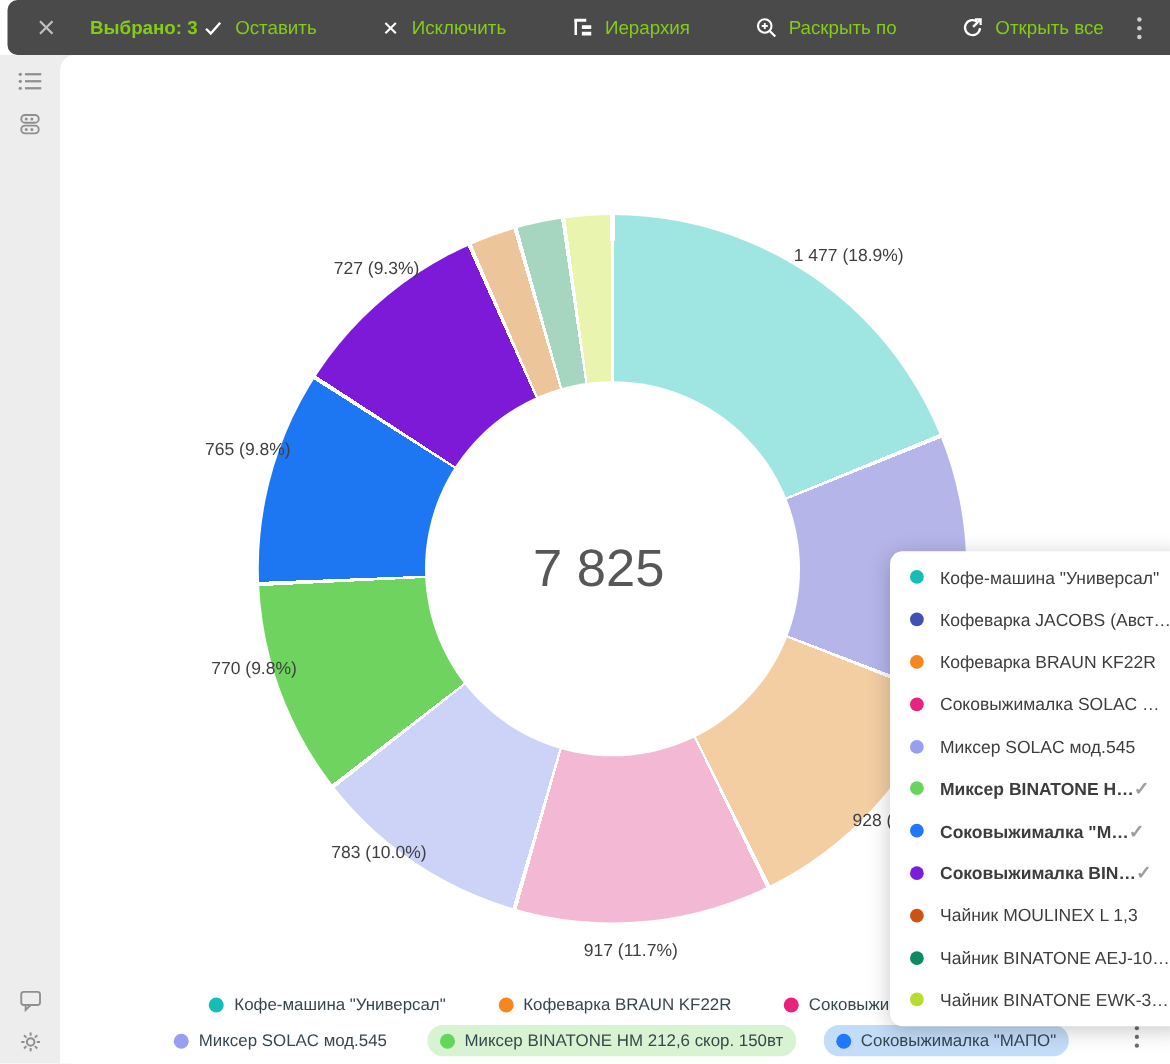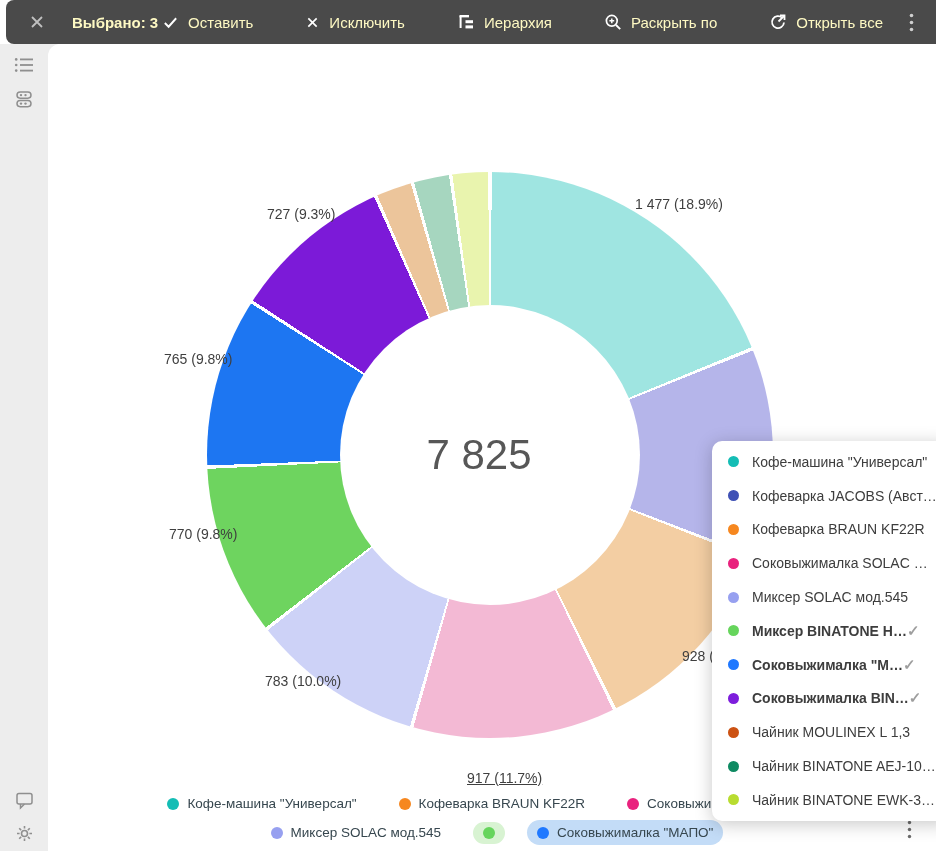--- a/index.html
+++ b/index.html
@@ -3,21 +3,21 @@
 <meta charset="utf-8">
 <style>
   * { margin:0; padding:0; box-sizing:border-box; }
   html,body { width:936px; height:851px; overflow:hidden; background:#fff;
     font-family:"Liberation Sans", sans-serif; }
   body { position:relative; }
 
   
   .toolbar { position:absolute; left:6px; top:0; width:930px; height:44px;
     background:#4a4a4a; border-radius:8px 0 0 8px; display:flex; align-items:center;
-    color:#fef9c3; z-index:30; }
+    color:#84cc16; z-index:30; }
   .toolbar .close-x { margin-left:22px; color:#c0c0c0; display:flex; cursor:pointer; }
   .toolbar .sel-label { margin-left:26px; font-weight:bold; font-size:15px; }
   .tb-buttons { margin-left:auto; display:flex; align-items:center; gap:52px; }
   .tb-btn { display:flex; align-items:center; gap:9px; font-size:15px; cursor:pointer; }
   .tb-btn svg { display:block; }
   .tb-kebab { margin-left:26px; margin-right:22px; display:flex; cursor:pointer; }
 
   
   .rail { position:absolute; left:0; top:44px; width:58px; bottom:0; background:#ededed; z-index:1; }
   .rail-icons-top { position:absolute; left:0; top:12px; width:48px; display:flex;
@@ -170,21 +170,21 @@
 <div class="main">
 
   <div class="donut" style="background: conic-gradient(rgb(255, 255, 255) 0deg, rgb(255, 255, 255) 0.35deg, rgb(159, 229, 225) 0.35deg, rgb(159, 229, 225) 67.6014deg, rgb(255, 255, 255) 67.6014deg, rgb(255, 255, 255) 67.9514deg, rgb(255, 255, 255) 67.9514deg, rgb(255, 255, 255) 68.3014deg, rgb(181, 181, 234) 68.3014deg, rgb(181, 181, 234) 110.847deg, rgb(255, 255, 255) 110.847deg, rgb(255, 255, 255) 111.197deg, rgb(255, 255, 255) 111.197deg, rgb(255, 255, 255) 111.547deg, rgb(243, 206, 163) 111.547deg, rgb(243, 206, 163) 153.541deg, rgb(255, 255, 255) 153.541deg, rgb(255, 255, 255) 153.891deg, rgb(255, 255, 255) 153.891deg, rgb(255, 255, 255) 154.241deg, rgb(243, 185, 212) 154.241deg, rgb(243, 185, 212) 195.729deg, rgb(255, 255, 255) 195.729deg, rgb(255, 255, 255) 196.079deg, rgb(255, 255, 255) 196.079deg, rgb(255, 255, 255) 196.429deg, rgb(205, 210, 247) 196.429deg, rgb(205, 210, 247) 231.752deg, rgb(255, 255, 255) 231.752deg, rgb(255, 255, 255) 232.102deg, rgb(255, 255, 255) 232.102deg, rgb(255, 255, 255) 232.452deg, rgb(110, 212, 95) 232.452deg, rgb(110, 212, 95) 267.177deg, rgb(255, 255, 255) 267.177deg, rgb(255, 255, 255) 267.527deg, rgb(255, 255, 255) 267.527deg, rgb(255, 255, 255) 267.877deg, rgb(29, 118, 242) 267.877deg, rgb(29, 118, 242) 302.372deg, rgb(255, 255, 255) 302.372deg, rgb(255, 255, 255) 302.722deg, rgb(255, 255, 255) 302.722deg, rgb(255, 255, 255) 303.072deg, rgb(124, 26, 216) 303.072deg, rgb(124, 26, 216) 335.819deg, rgb(255, 255, 255) 335.819deg, rgb(255, 255, 255) 336.169deg, rgb(255, 255, 255) 336.169deg, rgb(255, 255, 255) 336.519deg, rgb(236, 197, 155) 336.519deg, rgb(236, 197, 155) 343.732deg, rgb(255, 255, 255) 343.732deg, rgb(255, 255, 255) 344.082deg, rgb(255, 255, 255) 344.082deg, rgb(255, 255, 255) 344.432deg, rgb(166, 214, 191) 344.432deg, rgb(166, 214, 191) 351.645deg, rgb(255, 255, 255) 351.645deg, rgb(255, 255, 255) 351.995deg, rgb(255, 255, 255) 351.995deg, rgb(255, 255, 255) 352.345deg, rgb(233, 244, 174) 352.345deg, rgb(233, 244, 174) 359.65deg, rgb(255, 255, 255) 359.65deg, rgb(255, 255, 255) 360deg);"></div>
   <div class="donut-center">7 825</div>
 
   <div class="slice-label" style="left:587px; top:152px;">1 477 (18.9%)</div>
   <div class="slice-label" style="left:219px; top:162px;">727 (9.3%)</div>
   <div class="slice-label" style="left:107px; top:307px;margin-left:9px;">765 (9.8%)</div>
   <div class="slice-label" style="left:121px; top:482px;">770 (9.8%)</div>
   <div class="slice-label" style="left:217px; top:629px;">783 (10.0%)</div>
-  <div class="slice-label" style="left:419px; top:726px;text-decoration:underline;">917 (11.7%)</div>
+  <div class="slice-label" style="left:419px; top:708px;">917 (11.7%)</div>
   <div class="slice-label" style="left:634px; top:604px;">928 (11.9%)</div>
 
   <div class="legend">
     <div class="legend-row">
       <div class="legend-item">
         <span class="legend-dot" style="background: rgb(20, 189, 181);"></span>
         <span>Кофе-машина "Универсал"</span>
       </div>
       <div class="legend-item">
         <span class="legend-dot" style="background: rgb(246, 135, 31);"></span>
@@ -195,20 +195,21 @@
         <span>Соковыжималка SOLAC …</span>
       </div>
     </div>
     <div class="legend-row">
       <div class="legend-item">
         <span class="legend-dot" style="background: rgb(151, 160, 240);"></span>
         <span>Миксер SOLAC мод.545</span>
       </div>
       <div class="legend-item" style="background: rgb(216, 243, 210);">
         <span class="legend-dot" style="background: rgb(102, 213, 92);"></span>
+        <span>Миксер BINATONE HM 212,6 скор. 150вт</span>
       </div>
       <div class="legend-item" style="background: rgb(195, 220, 247);">
         <span class="legend-dot" style="background: rgb(31, 120, 255);"></span>
         <span>Соковыжималка "МАПО"</span>
       </div>
     </div>
   </div>
   <span class="legend-kebab">
     <svg width="5" height="19" viewBox="0 0 5 19">
       <circle cx="2.5" cy="2.5" r="1.7" fill="currentColor"></circle>

